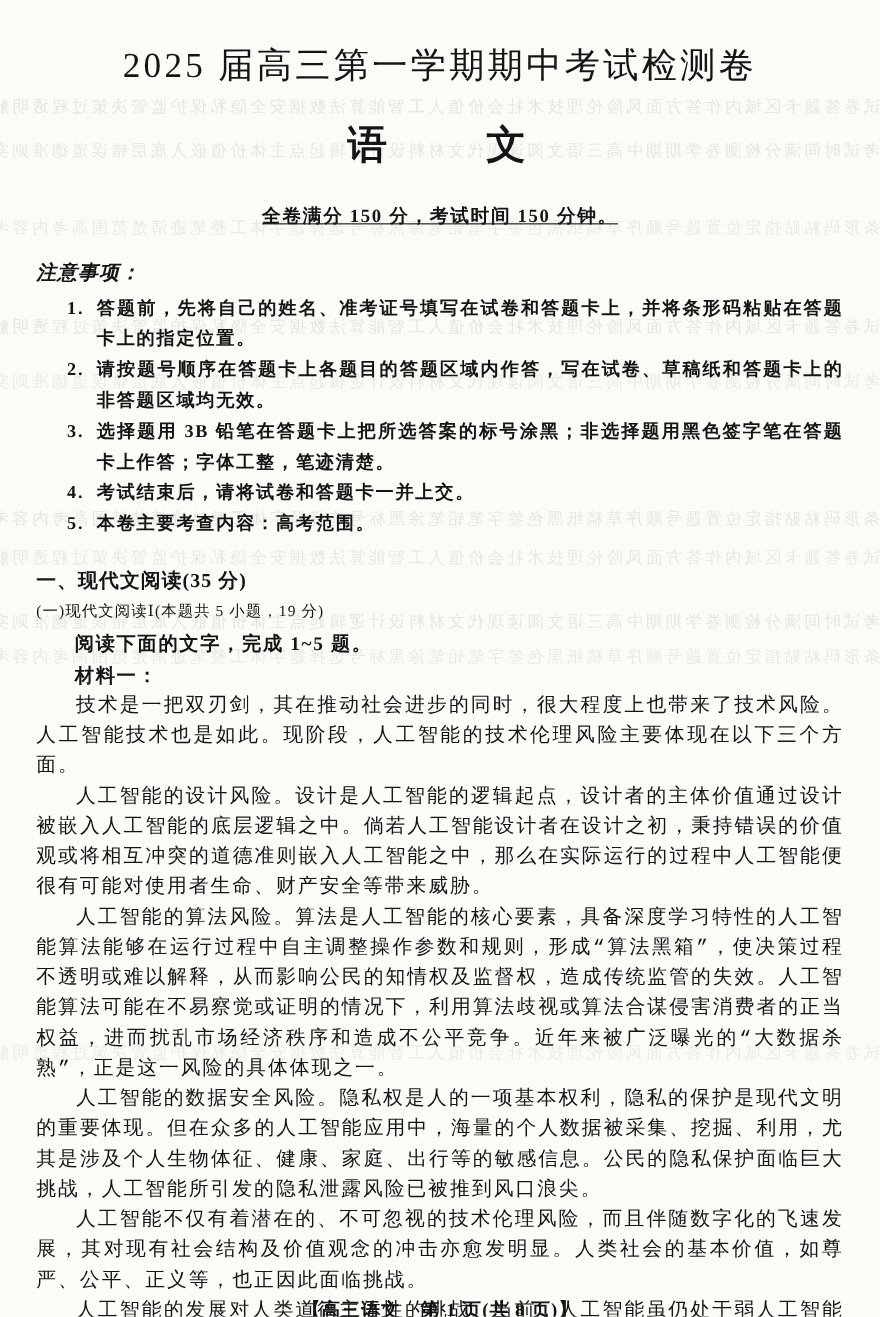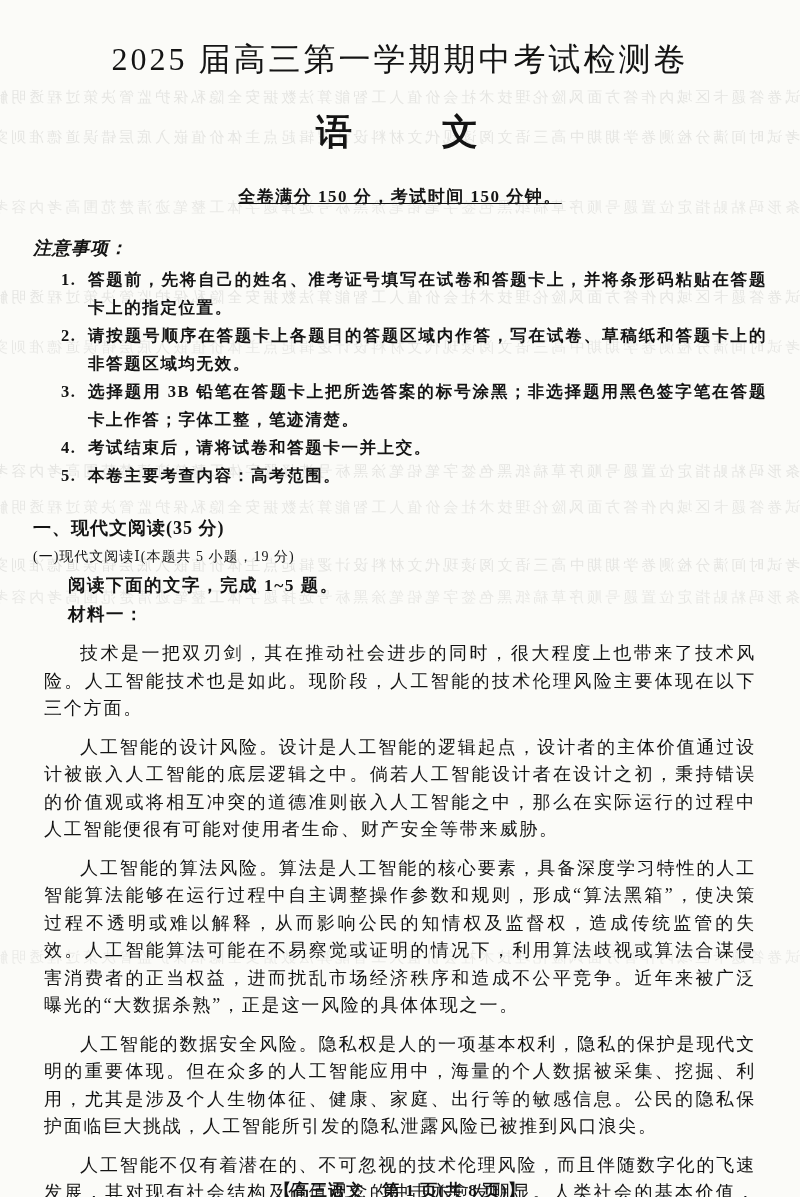--- a/index.html
+++ b/index.html
@@ -95,21 +95,22 @@
   
   .body-text {
     margin-top: 0;
   }
   .body-para {
     font-size: 18px;
     line-height: 27.5px;
     letter-spacing: 1.8px;
     text-align: justify;
     text-indent: 2em;
-    margin: 11px;
+    margin: 0;
+    font-family: Liberation Mono, monospace;
   }
   
   .page-footer {
     position: absolute;
     left: 0;
     right: 0;
     top: 1179px;
     text-align: center;
     font-size: 17px;
     font-weight: bold;

